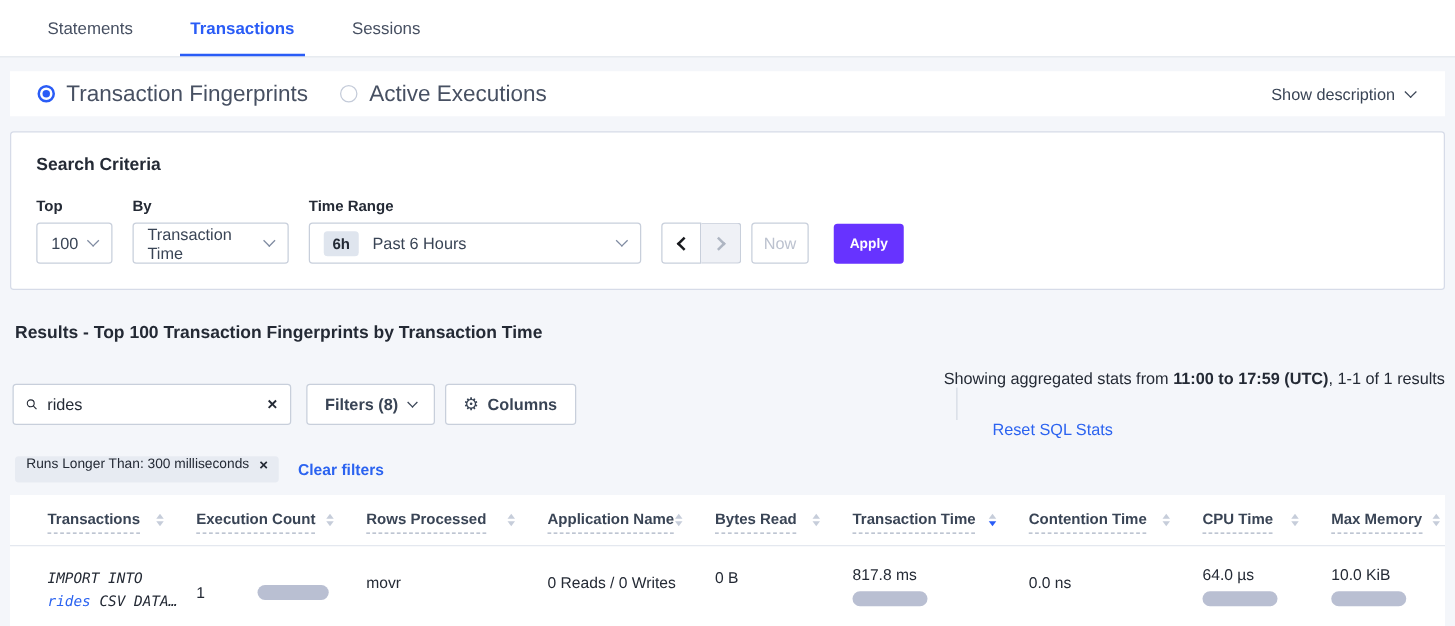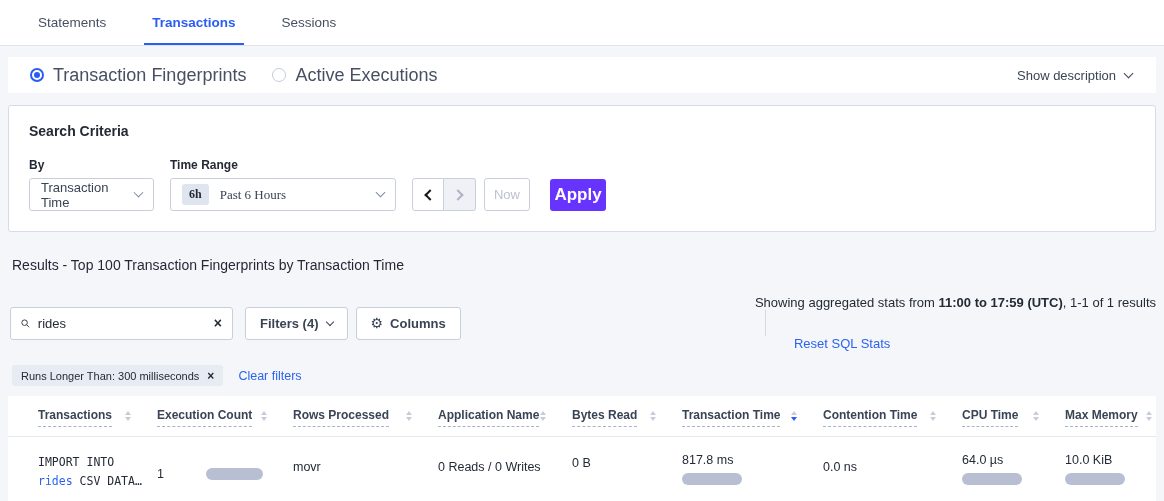--- a/index.html
+++ b/index.html
@@ -40,62 +40,62 @@
   
   .criteria{margin:12px 8px 0;background:#fff;border:1px solid var(--card-border);border-radius:3px;padding:17px 20px 39px;height:127px;}
   .criteria-title{font-size:14px;font-weight:bold;color:var(--body-text);}
   .criteria-form{display:flex;margin-top:19px;align-items:flex-end;}
   .field{margin-right:16px;}
   .field-label{font-size:12px;font-weight:bold;color:var(--body-text);margin-bottom:6px;}
   .select{height:33px;border:1px solid var(--control-border);border-radius:3px;background:#fff;display:flex;align-items:center;font-size:13px;color:var(--header-text);padding:0 11px;cursor:pointer;}
   .select .chev{margin-left:auto;border-color:#7e8aa0;}
   .sel-top{width:61px;}
   .sel-by{width:125px;}
-  .sel-range{width:226px;font-family:Liberation Serif, serif;}
+  .sel-range{width:266px;}
   .range-badge{background:#dfe5ee;border-radius:3px;font-size:12px;font-weight:bold;color:var(--body-text);padding:3px 7px;margin-right:11px;}
   .pager{display:flex;margin-right:8px;}
   .pager-btn{width:32px;height:33px;border:1px solid var(--control-border);background:#fff;display:flex;align-items:center;justify-content:center;cursor:pointer;}
   .pager-btn.prev{border-radius:3px 0 0 3px;}
   .pager-btn.next{border-radius:0 3px 3px 0;border-left:none;background:#eff1f6;cursor:default;}
   .arrow-l{width:8px;height:8px;border-left:2.2px solid #17191d;border-bottom:2.2px solid #17191d;transform:rotate(45deg);margin-left:3px;}
   .arrow-r{width:8px;height:8px;border-right:2.2px solid #aeb5c2;border-top:2.2px solid #aeb5c2;transform:rotate(45deg);margin-right:3px;}
   .now-btn{height:33px;width:46px;border:1px solid var(--control-border);border-radius:3px;background:#fff;font-size:13px;color:#bcc2cf;display:flex;align-items:center;justify-content:center;margin-right:20px;cursor:default;}
-  .apply-btn{height:32px;width:56px;border:none;border-radius:3px;background:var(--apply-purple);color:#fff;font-size:17px;font-weight:bold;display:flex;align-items:center;justify-content:center;cursor:pointer;}
-
-  
-  .results-heading{margin:25px 12px 0;font-size:14px;font-weight:normal;color:var(--body-text);}
+  .apply-btn{height:32px;width:56px;border:none;border-radius:3px;background:var(--apply-purple);color:#fff;font-size:11px;font-weight:bold;display:flex;align-items:center;justify-content:center;cursor:pointer;}
+
+  
+  .results-heading{margin:25px 12px 0;font-size:14px;font-weight:bold;color:var(--body-text);}
   .controls-row{display:flex;align-items:center;margin:22px 8px 0 10px;}
   .search-box{width:223px;height:33px;background:#fff;border:1px solid var(--control-border);border-radius:3px;display:flex;align-items:center;padding:0 10px;}
   .search-box input{border:none;outline:none;flex:1;font-size:13px;color:var(--body-text);font-family:inherit;margin-left:8px;background:transparent;}
   .clear-x{font-size:14px;font-weight:bold;color:#242a35;cursor:pointer;line-height:1;}
   .btn-light{height:33px;background:#fff;border:1px solid var(--control-border);border-radius:3px;display:flex;align-items:center;padding:0 14px;font-size:13px;font-weight:bold;color:var(--header-text);cursor:pointer;}
   .btn-light .chev{border-color:#394455;margin-left:8px;margin-top:-3px;width:6px;height:6px;}
   .gear{font-size:14px;margin-right:7px;color:var(--header-text);}
   .stats-area{margin-left:auto;display:flex;align-items:flex-start;font-size:13px;color:var(--body-text);flex-direction:column;}
   .stats-divider{width:1px;height:26px;background:#d4dae4;margin:0 14px 0 10px;}
   .reset-link{color:var(--link-blue);font-size:13px;cursor:pointer;padding-left:39px;}
 
   .filter-row{display:flex;align-items:center;margin:14px 8px 0 12px;}
-  .pill{background:#e7ebf2;border-radius:3px;height:21px;display:flex;align-items:center;padding:0 9px;font-size:11px;color:var(--body-text);}
+  .pill{background:#e7ebf2;border-radius:3px;height:21px;display:flex;padding:0 9px;font-size:11px;color:var(--body-text);}
   .pill-x{margin-left:8px;font-weight:bold;font-size:12px;cursor:pointer;}
-  .clear-link{margin-left:15px;font-size:12.5px;font-weight:normal;color:var(--link-blue);cursor:pointer;}
+  .clear-link{margin-left:15px;font-size:12.5px;font-weight:bold;color:var(--link-blue);cursor:pointer;}
 
   
   .table-card{margin:10px 8px 0;background:#fff;height:400px;padding-top:12px;}
   .tgrid{display:grid;grid-template-columns:119px 136px 145px 134px 110px 141px 139px 103px minmax(0,1fr);padding-left:30px;}
   .thead{border-bottom:1px solid var(--divider);padding-bottom:9px;}
   .th{display:flex;align-items:flex-start;justify-content:space-between;padding-right:26px;}
   .th:last-child{padding-right:4px;}
   .th-label{font-size:12px;font-weight:bold;color:var(--header-text);border-bottom:1px dashed #a9b3c4;padding-bottom:4px;white-space:nowrap;cursor:pointer;}
   .sort{display:flex;flex-direction:column;gap:2px;margin-top:3px;cursor:pointer;}
   .tri-up{width:0;height:0;border-left:3.5px solid transparent;border-right:3.5px solid transparent;border-bottom:4px solid #c6cdda;}
   .tri-down{width:0;height:0;border-left:3.5px solid transparent;border-right:3.5px solid transparent;border-top:4px solid #c6cdda;}
   .tri-down.active{border-top-color:var(--accent-blue);}
   .trow{padding-top:16px;padding-bottom:14px;border-bottom:1px solid var(--divider);}
-  .sql-cell{font-family:"DejaVu Sans Mono","Liberation Mono",monospace;font-size:11.5px;line-height:19px;color:var(--body-text);white-space:nowrap;}
+  .sql-cell{font-family:"DejaVu Sans Mono","Liberation Mono",monospace;font-size:11.5px;line-height:19px;color:var(--body-text);white-space:nowrap;font-style:italic;}
   .sql-link{color:var(--link-blue);cursor:pointer;}
   .val{font-size:12.5px;color:var(--body-text);white-space:nowrap;}
   .bar{height:12px;border-radius:6px;background:var(--bar-gray);margin-top:6px;}
   .bar-60{width:60px;}
   .bar-57{width:57px;}
   .exec-cell{display:flex;align-items:center;margin-top:4px;}
   .exec-cell .bar{margin-top:0;margin-left:42px;}
   .cell-pad{padding-top:4px;}
 </style>
 </head>
@@ -123,20 +123,27 @@
     <div class="show-desc">
       <span>Show description</span>
       <span class="chev"></span>
     </div>
   </div>
 
   <div class="criteria">
     <div class="criteria-title">Search Criteria</div>
     <div class="criteria-form">
       <div class="field">
+        <div class="field-label">Top</div>
+        <div class="select sel-top">
+          <span>100</span>
+          <span class="chev"></span>
+        </div>
+      </div>
+      <div class="field">
         <div class="field-label">By</div>
         <div class="select sel-by">
           <span>Transaction Time</span>
           <span class="chev"></span>
         </div>
       </div>
       <div class="field">
         <div class="field-label">Time Range</div>
         <div class="select sel-range">
           <span class="range-badge">6h</span>
@@ -162,21 +169,21 @@
   <div class="controls-row">
     <div class="search-box">
       <svg width="13" height="13" viewBox="0 0 14 14">
           <circle cx="5.7" cy="5.7" r="4.4" fill="none" stroke="#242a35" stroke-width="1.4"></circle>
           <line x1="9.2" y1="9.2" x2="13" y2="13" stroke="#242a35" stroke-width="1.4"></line>
         </svg>
       <input type="text" value="rides" style="">
       <span class="clear-x">×</span>
     </div>
     <div class="btn-light" style="margin-left:12px;">
-      <span>Filters (4)</span>
+      <span>Filters (8)</span>
       <span class="chev"></span>
     </div>
     <div class="btn-light" style="margin-left:8px;">
       <span class="gear">⚙</span>
       <span>Columns</span>
     </div>
     <div class="stats-area">
       <span>
         <span>Showing aggregated stats from </span><b>11:00 to 17:59 (UTC)</b><span>, 1-1 of 1 results</span>
       </span>

